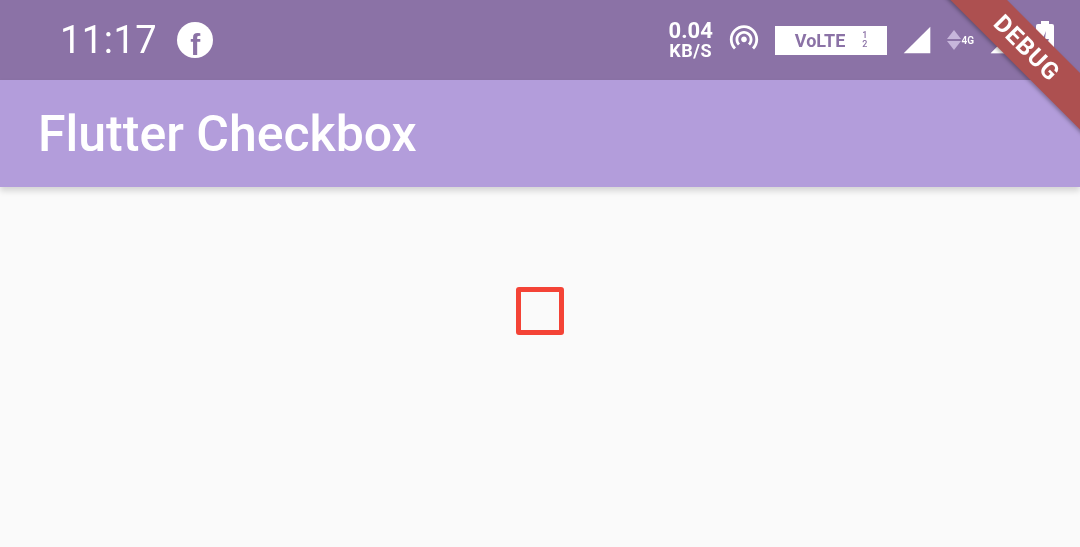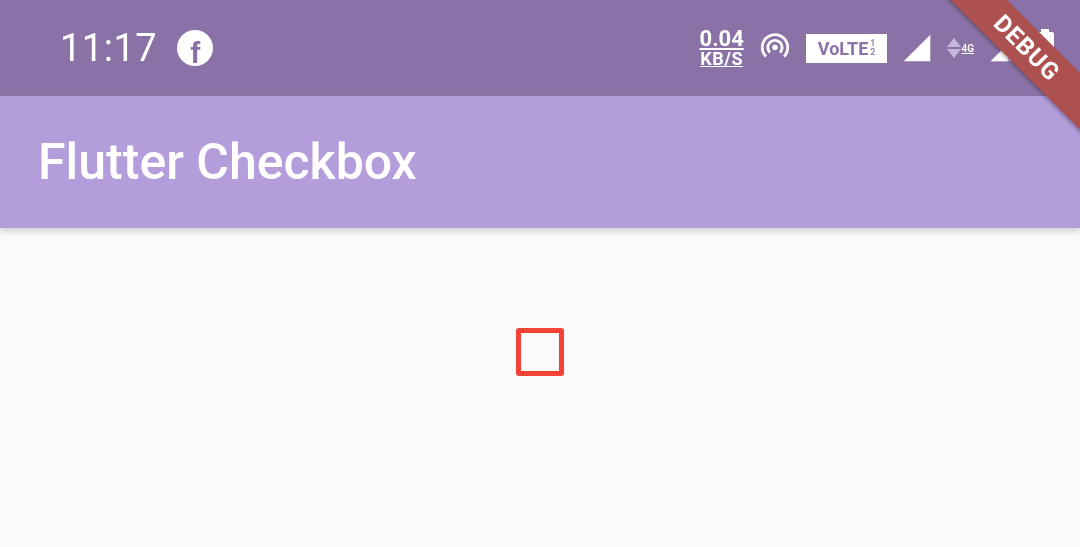--- a/index.html
+++ b/index.html
@@ -9,21 +9,21 @@
     }
     body {
       width: 1080px;
       height: 547px;
       font-family: Roboto, -apple-system, BlinkMacSystemFont, "Segoe UI", Helvetica, Arial, sans-serif;
       background: #fafafa;
       overflow: hidden;
       position: relative;
     }
     .status-bar {
-      height: 96px;
+      height: 80px;
       background: #8b72a6;
       display: flex;
       align-items: center;
       justify-content: space-between;
       padding: 0 24px 0 60px;
       color: #ffffff;
     }
     .status-left {
       display: flex;
       align-items: center;
@@ -52,21 +52,20 @@
     .facebook-icon::after {
       content: "f";
       position: absolute;
       bottom: -2px;
       font-family: Arial, sans-serif;
     }
     .status-right {
       display: flex;
       align-items: center;
       gap: 14px;
-      text-decoration: underline;
     }
     .network-speed {
       display: flex;
       flex-direction: column;
       align-items: center;
       line-height: 1;
     }
     .network-speed-value {
       font-size: 22px;
       font-weight: 700;
@@ -77,26 +76,26 @@
       letter-spacing: 0.5px;
     }
     .hotspot-icon svg {
       width: 34px;
       height: 34px;
       fill: #ffffff;
     }
     .volte-badge {
       background: #ffffff;
       color: #8b72a6;
-      padding: 4px 12px;
+      padding: 4px 20px;
       font-size: 18px;
       font-weight: 700;
       display: flex;
       align-items: center;
-      gap: 2px;
+      gap: 17px;
     }
     .volte-sub {
       display: flex;
       flex-direction: column;
       font-size: 9px;
       line-height: 1;
       font-weight: 500;
     }
     .signal-icon svg {
       width: 32px;
@@ -122,21 +121,21 @@
       font-size: 10px;
       font-weight: 600;
       margin-left: -2px;
     }
     .battery-icon svg {
       width: 22px;
       height: 38px;
       display: block;
     }
     .app-bar {
-      height: 132px;
+      height: 107px;
       background: #b39ddb;
       display: flex;
       align-items: center;
       padding: 0 38px;
       box-shadow: 0 4px 6px rgba(0,0,0,0.15);
       position: relative;
     }
     .app-bar-title {
       color: #ffffff;
       font-size: 50px;

